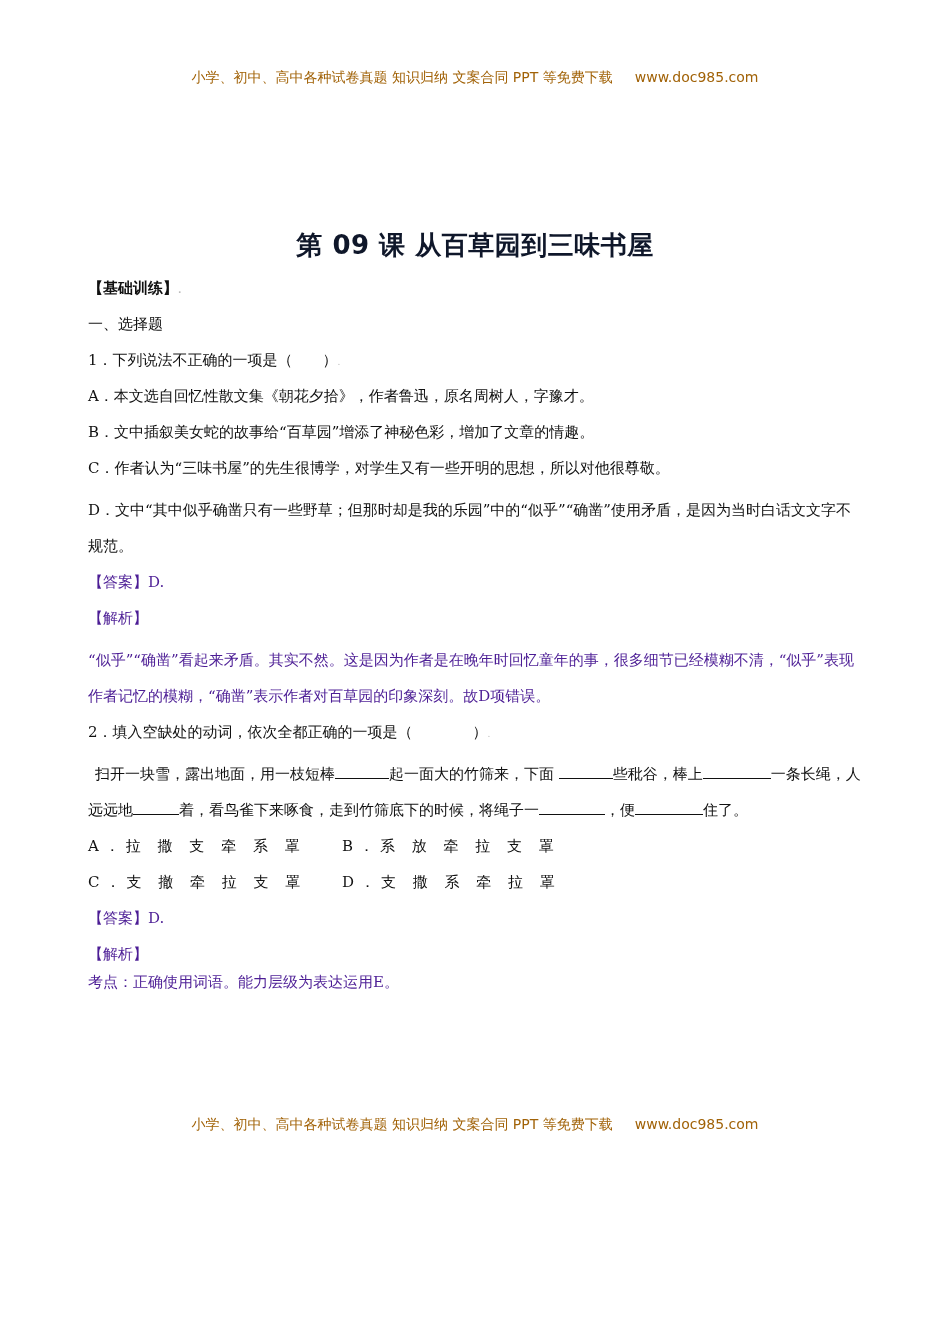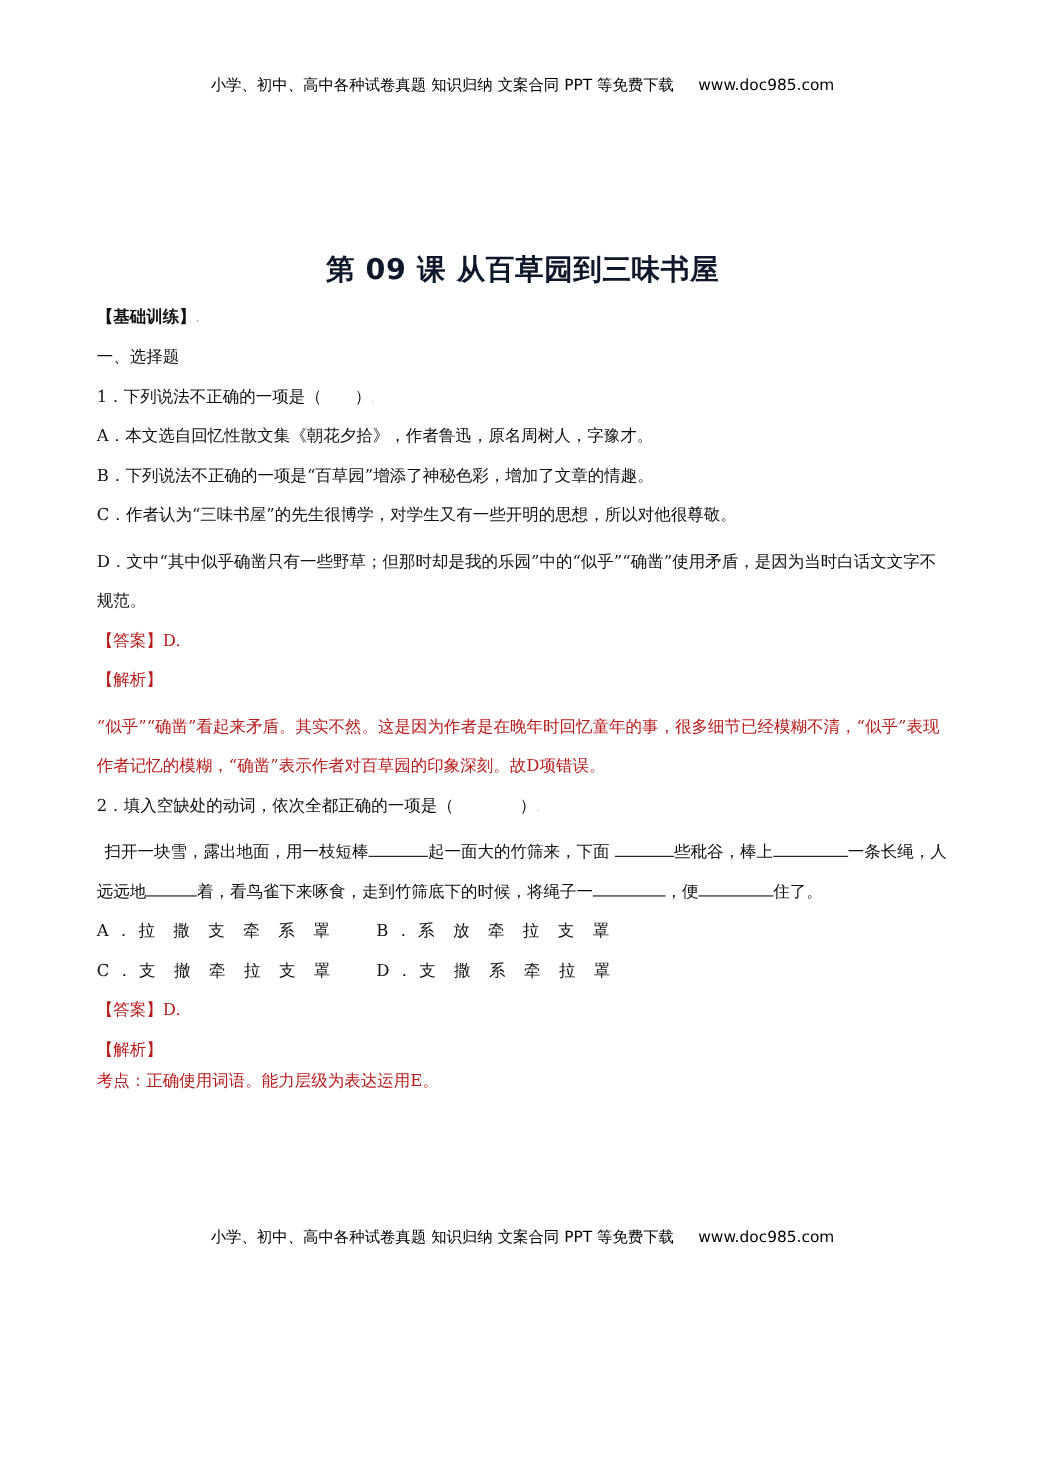--- a/index.html
+++ b/index.html
@@ -4,37 +4,37 @@
   <style>
     html, body { margin: 0; padding: 0; background: #ffffff; }
     body {
       width: 950px; height: 1344px; position: relative; overflow: hidden;
       font-family: "DejaVu Serif", "Liberation Serif", serif;
       color: #111111;
     }
     .banner {
       position: absolute; left: 0; width: 950px; text-align: center;
       font-family: "DejaVu Sans", "Liberation Sans", sans-serif;
-      font-size: 14px; color: #000000; letter-spacing: 0px;
+      font-size: 14px; color: #a16207; letter-spacing: 0px;
     }
     .banner .url { margin-left: 22px; }
     .banner-top { top: 69px; }
     .banner-bottom { top: 1116px; }
     .title {
       position: absolute; top: 228px; left: 0; width: 950px; text-align: center;
       font-family: "DejaVu Sans", "Liberation Sans", sans-serif;
       font-weight: bold; font-size: 26px; color: #0f172a; letter-spacing: 0.5px;
     }
     .content {
       position: absolute; left: 88px; top: 276px; width: 776px;
       font-size: 15px;
     }
     .line { height: 36px; line-height: 24px; white-space: nowrap; }
     .bold { font-weight: bold; font-family: "DejaVu Sans", "Liberation Sans", sans-serif; }
-    .red { color: #b91c1c; }
+    .red { color: #4c1d95; }
     .wrap { white-space: normal; height: auto; line-height: 36px; margin-top: -6px; margin-bottom: 6px; }
     .blank { display: inline-block; border-bottom: 1px solid #111; height: 16px; vertical-align: baseline; }
     .opts { display: flex; }
     .opts .col { width: 254px; letter-spacing: 6px; }
     .mark { color: #bbb; font-size: 9px; }
   </style>
 </head>
 <body>
 
 <div class="banner banner-top">
@@ -42,21 +42,21 @@
 </div>
 
 <div class="title">第 09 课  从百草园到三味书屋</div>
 
 <div class="content">
   <div class="line bold"><span>【基础训练】</span><span class="mark">.</span></div>
   <div class="line">一、选择题</div>
 
   <div class="line"><span>1．</span><span>下列说法不正确的一项是（　　）</span><span class="mark">.</span></div>
   <div class="line">A．本文选自回忆性散文集《朝花夕拾》，作者鲁迅，原名周树人，字豫才。</div>
-  <div class="line">B．下列说法不正确的一项是“百草园”增添了神秘色彩，增加了文章的情趣。</div>
+  <div class="line">B．文中插叙美女蛇的故事给“百草园”增添了神秘色彩，增加了文章的情趣。</div>
   <div class="line">C．作者认为“三味书屋”的先生很博学，对学生又有一些开明的思想，所以对他很尊敬。</div>
   <div class="line wrap" style="margin-top:0;">D．文中“其中似乎确凿只有一些野草；但那时却是我的乐园”中的“似乎”“确凿”使用矛盾，是因为当时白话文文字不规范。</div>
   <div class="line red"><span>【答案】</span><span>D</span><span>.</span></div>
   <div class="line red">【解析】</div>
   <div class="line wrap red" style="margin-top:0;">“似乎”“确凿”看起来矛盾。其实不然。这是因为作者是在晚年时回忆童年的事，很多细节已经模糊不清，“似乎”表现作者记忆的模糊，“确凿”表示作者对百草园的印象深刻。故D项错误。</div>
 
   <div class="line"><span>2．</span><span>填入空缺处的动词，依次全都正确的一项是（　　　　）</span><span class="mark">.</span></div>
   <div class="line wrap" style="margin-top:0; text-indent:7px;">
     <span>扫开一块雪，露出地面，用一枝短棒</span><span class="blank" style="width:54px"></span><span>起一面大的竹筛来，下面 </span><span class="blank" style="width:54px"></span><span>些秕谷，棒上</span><span class="blank" style="width:68px"></span><span>一条长绳，人远远地</span><span class="blank" style="width:46px"></span><span>着，看鸟雀下来啄食，走到竹筛底下的时候，将绳子一</span><span class="blank" style="width:66px"></span><span>，便</span><span class="blank" style="width:68px"></span><span>住了。</span>
   </div>

